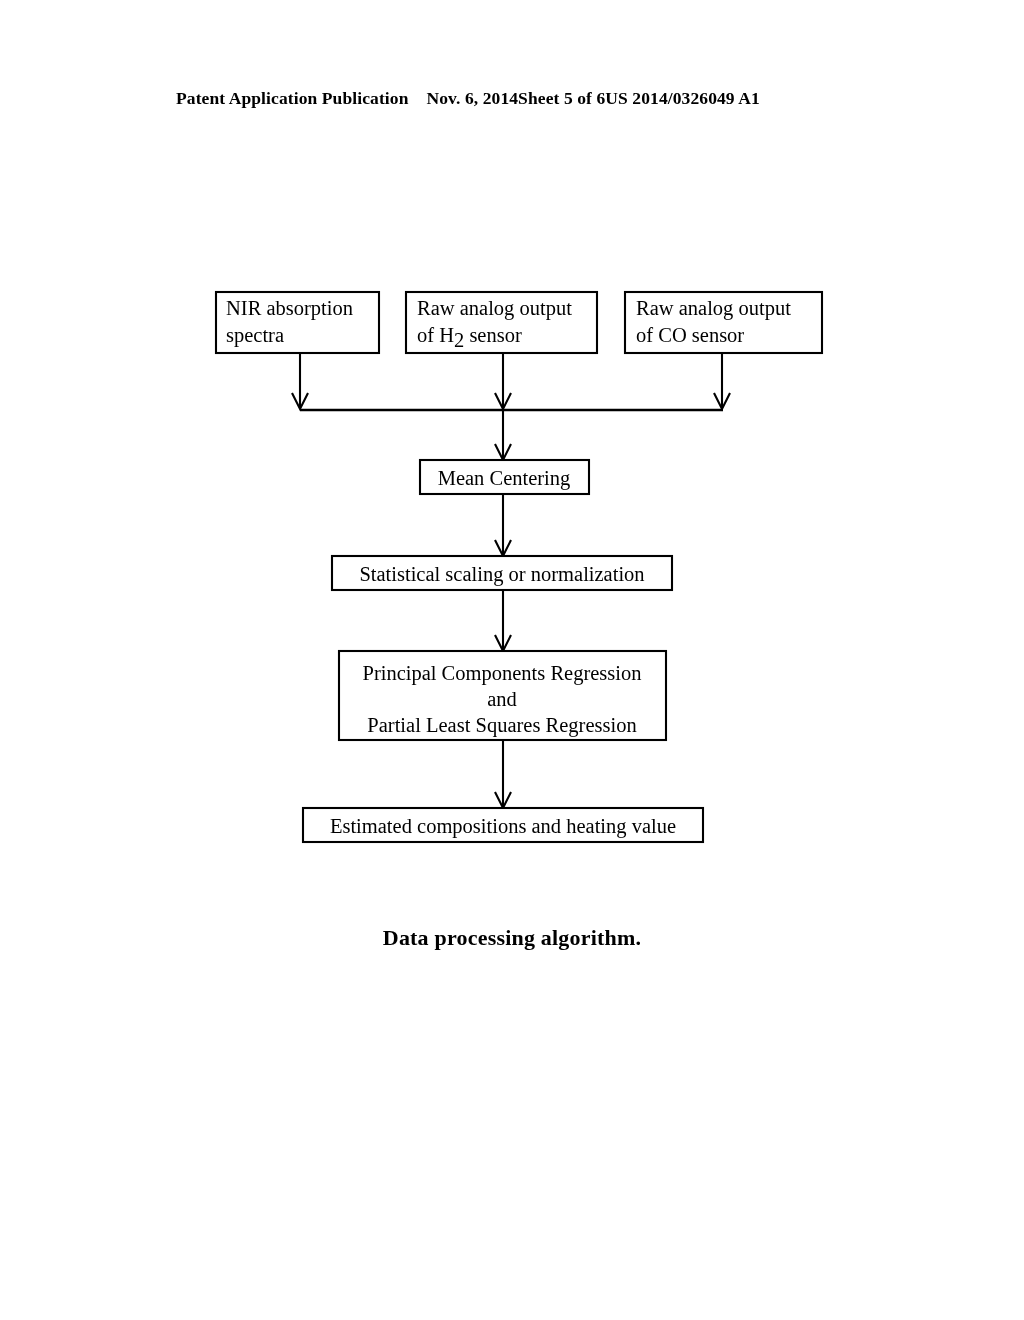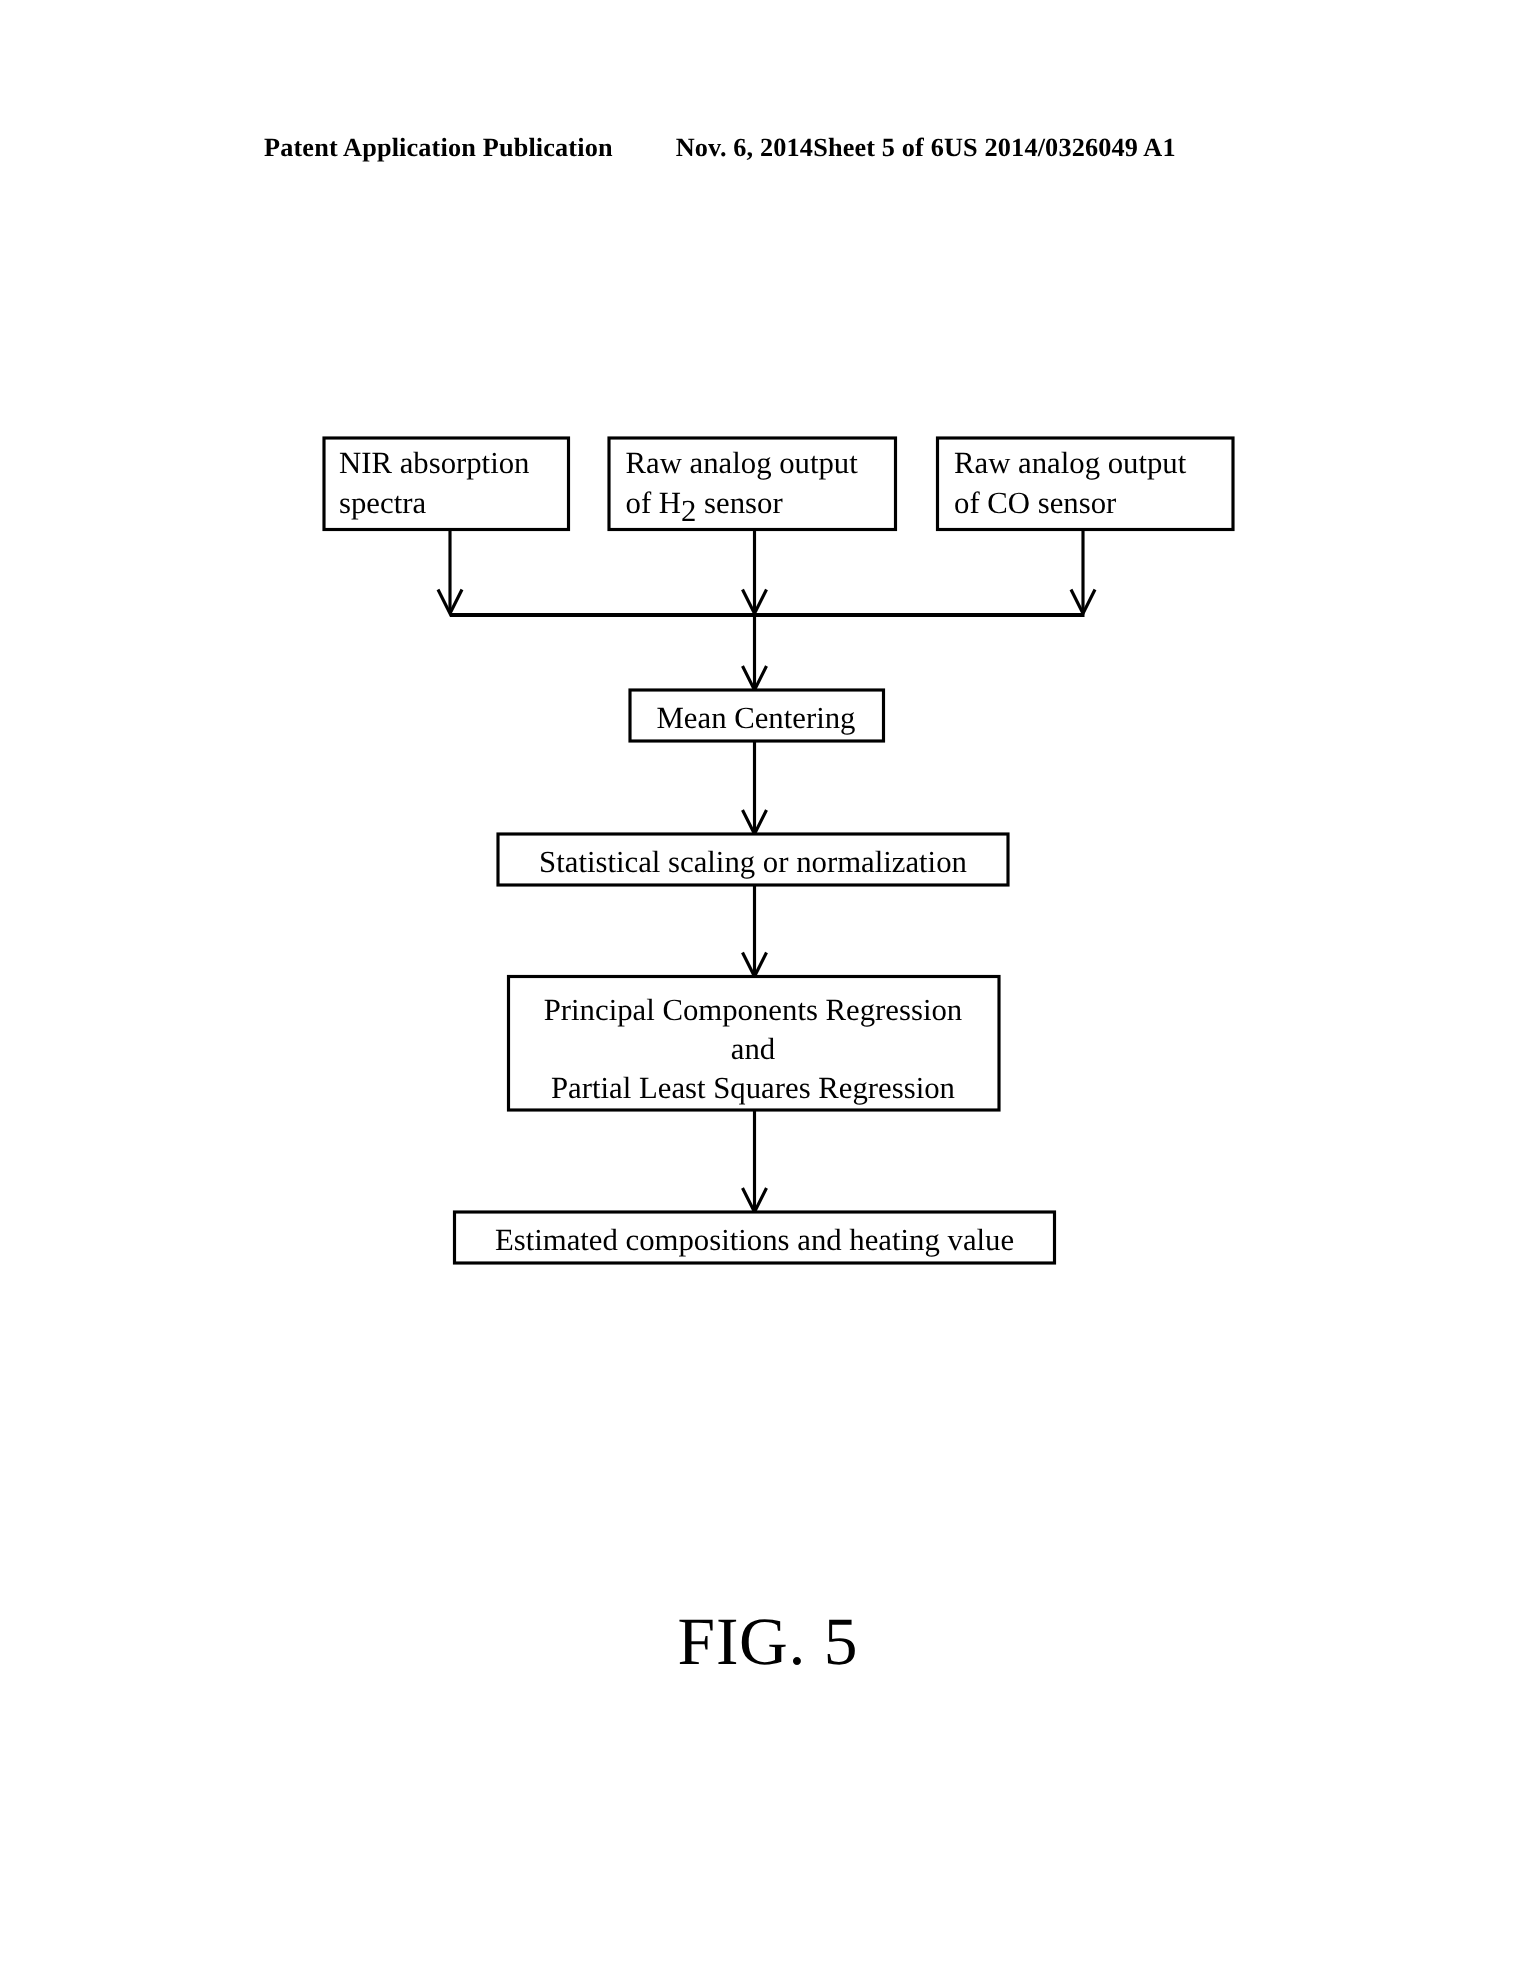--- a/index.html
+++ b/index.html
@@ -28,21 +28,21 @@
     flex-direction: row;
     align-items: baseline;
     justify-content: flex-start;
     font-weight: bold;
     font-size: 17.5px;
     letter-spacing: 0.1px;
     white-space: nowrap;
     padding-left: 48px;
   }
   #page-header .hdr-pub   { margin-left: 128px; }
-  #page-header .hdr-date  { margin-left: 42px; }
+  #page-header .hdr-date  { margin-left: 18px; }
   #page-header .hdr-sheet { }
   #page-header .hdr-num   { }
 
   
   #figure-area {
     position: absolute;
     top: 0;
     left: 0;
     width: 832px;
     height: 1320px;
@@ -187,15 +187,15 @@
       <polyline class="head" points="495,792 503,808 511,792"></polyline>
     </g>
 
     <g>
       <rect class="box" x="303" y="808" width="400" height="34"></rect>
       <text x="503" y="833" text-anchor="middle">Estimated compositions and heating value</text>
     </g>
 
   </svg>
 
-  <div id="figure-label">FIG. 5</div>
+  <div id="figure-caption">Data processing algorithm.</div>
 
 </div>
 
 </body></html>

